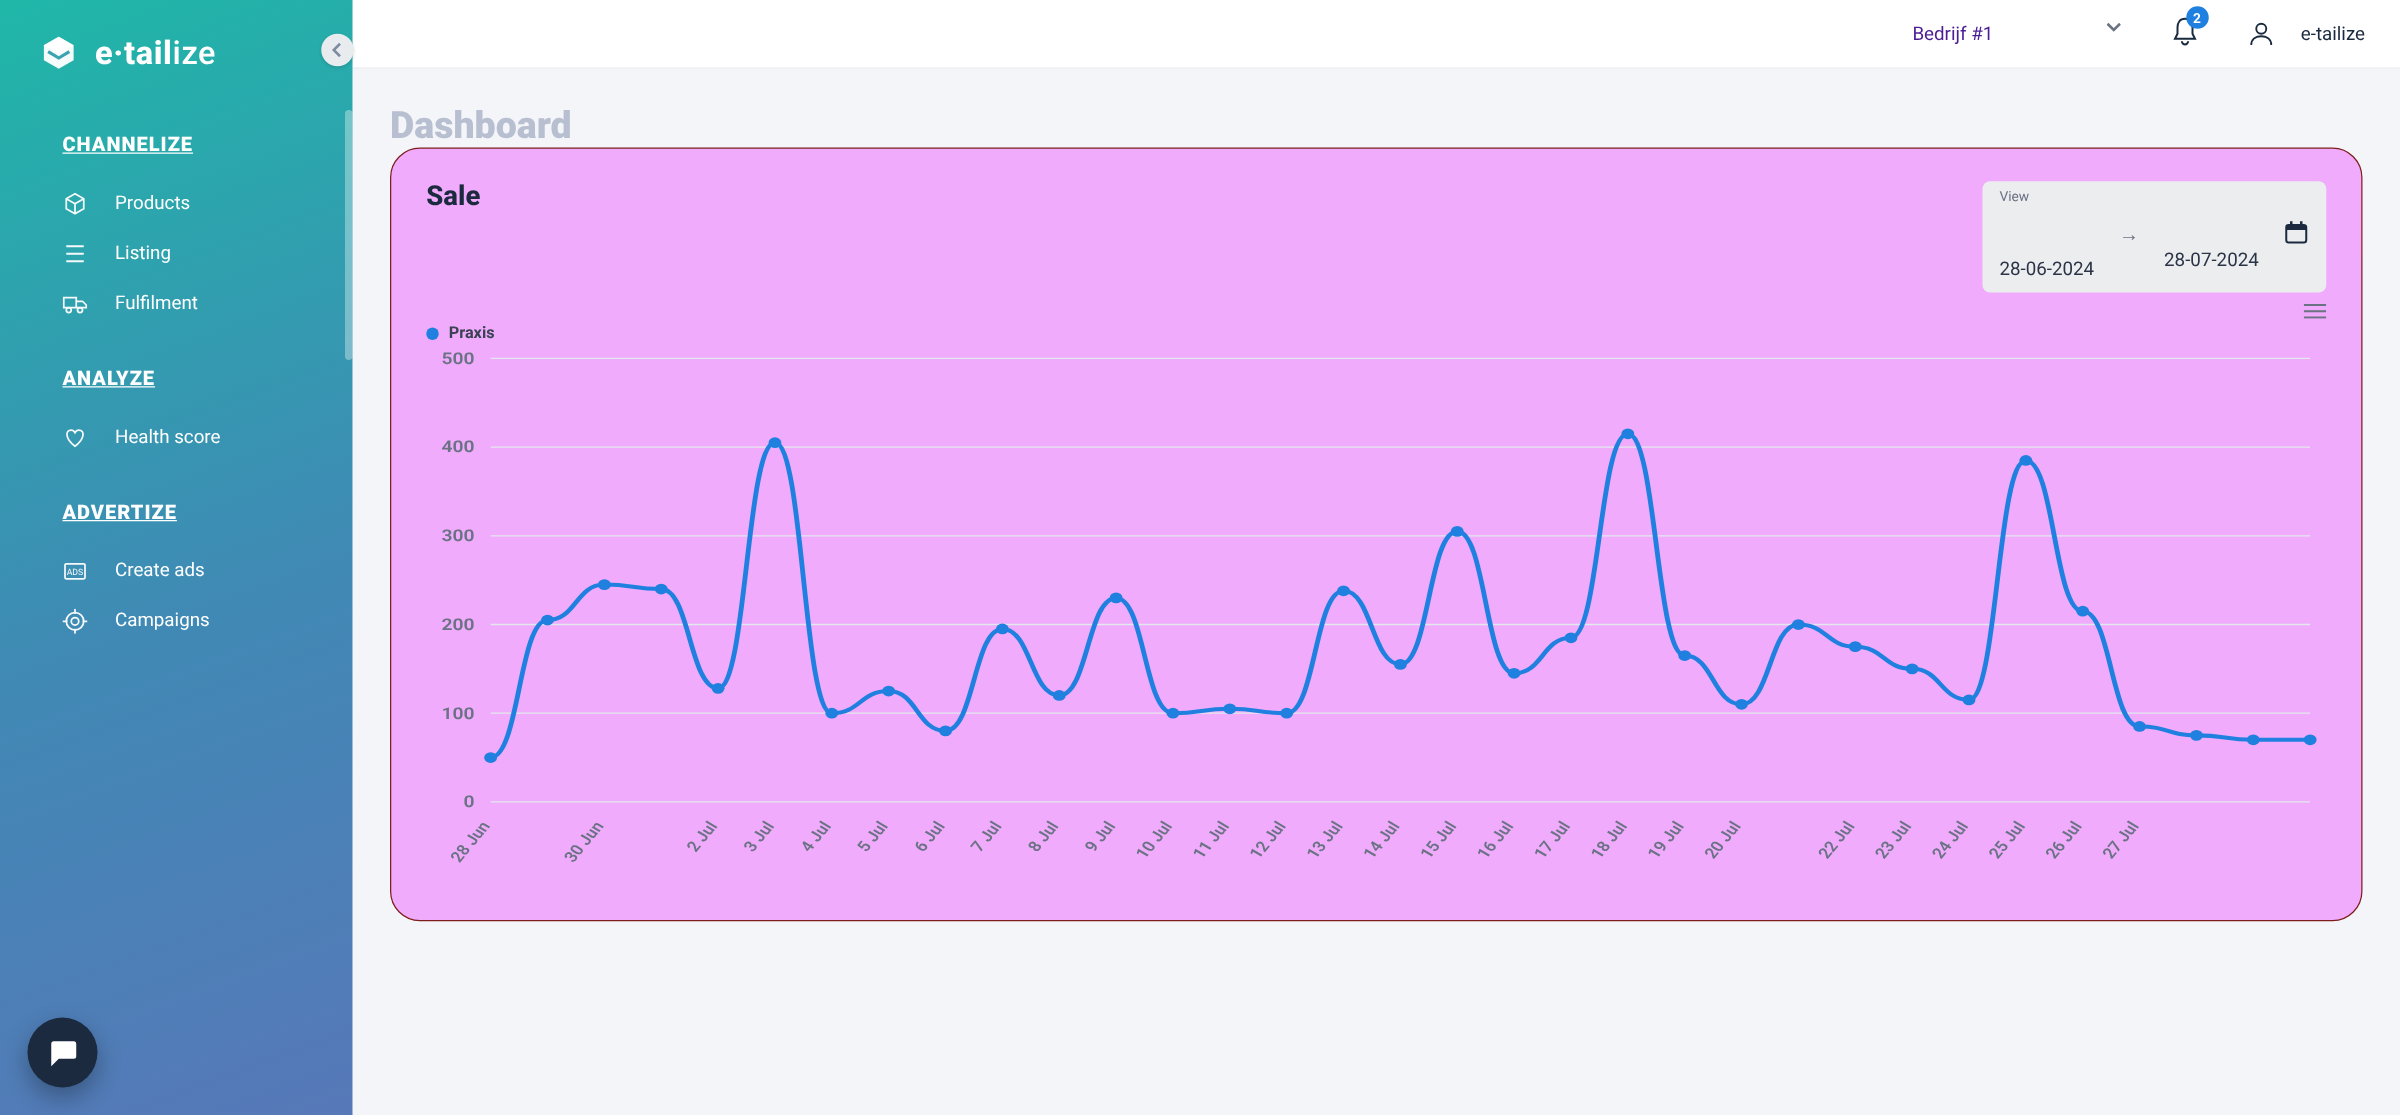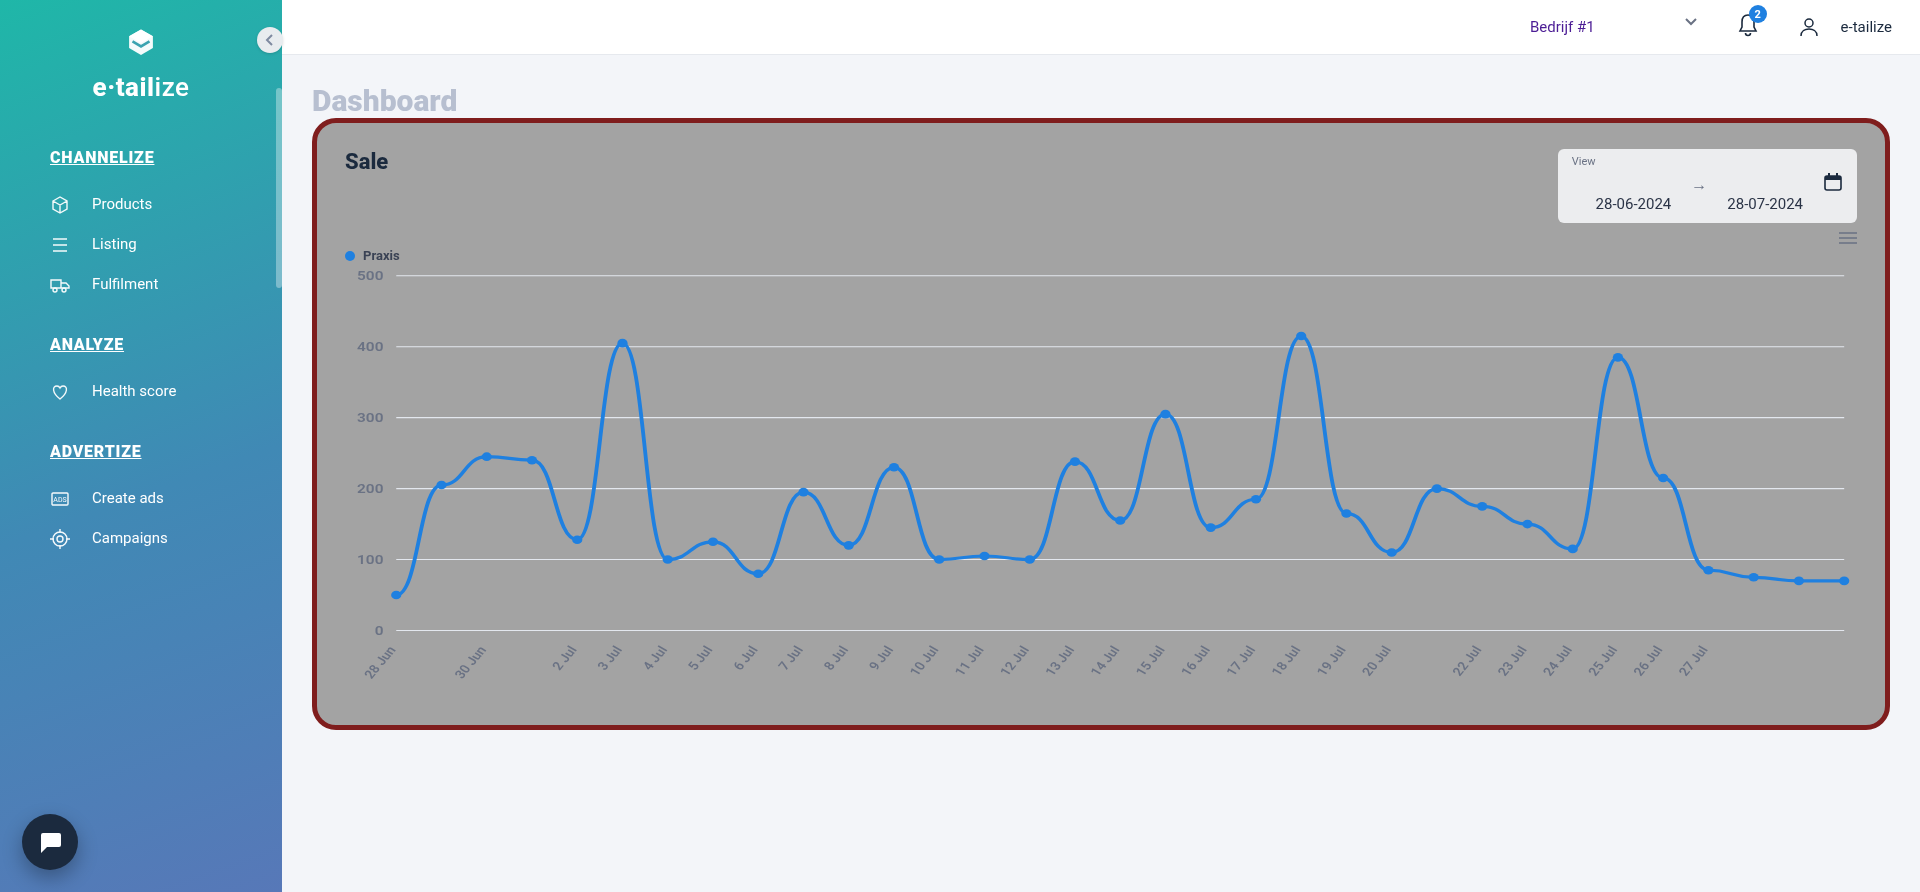--- a/index.html
+++ b/index.html
@@ -7,21 +7,21 @@
   .app { display: flex; width: 1920px; height: 892px; position: relative; }
 
   
   .sidebar {
     width: 282px;
     background: linear-gradient(160deg, #1fb7a8 0%, #4089b5 55%, #5778b8 100%);
     color: #fff;
     position: relative;
     padding-top: 16px;
   }
-  .logo-wrap { display: flex; align-items: center; gap: 12px; padding: 10px 30px 24px 30px; flex-direction: column; }
+  .logo-wrap { display: flex; align-items: center; gap: 12px; padding: 10px 30px 24px 30px; }
   .logo-mark { width: 34px; height: 34px; }
   .logo-text { font-size: 26px; font-weight: 500; letter-spacing: 0.5px; }
   .logo-text .bold { font-weight: 800; }
   .collapse-btn {
     position: absolute; top: 27px; right: -1px;
     width: 26px; height: 26px; border-radius: 50%;
     background: #e8ecef; display:flex; align-items:center; justify-content:center;
     box-shadow: 0 1px 3px rgba(0,0,0,.15);
   }
   .nav-section { padding: 22px 0 8px 50px; }
@@ -44,30 +44,30 @@
     position:absolute; top:-8px; right:-8px; width:18px; height:18px; border-radius:50%;
     background:#1f80e0; color:#fff; font-size:11px; font-weight:700;
     display:flex; align-items:center; justify-content:center;
   }
   .user-chip { display:flex; align-items:center; gap:22px; color:#1b2a3e; font-size:15px; cursor:pointer; }
 
   .content { flex:1; background:#f3f5f9; padding: 28px 30px 0 30px; overflow:hidden; }
   .page-title { font-size: 30px; font-weight:900; color:#b7bfd0; }
 
   .card {
-    background:#a3a3a3; border:5px solid #7f1d1d; border-radius:24px;
+    background:#f0abfc; border:1px solid #7f1d1d; border-radius:24px;
     padding: 26px 28px 30px 28px;
   }
   .card-head { display:flex; align-items:flex-start; justify-content:space-between; }
   .card-title { font-size:22px; font-weight:800; color:#1b2a3e; }
   .date-range {
     display:flex; align-items:center; gap:20px;
     background:#ecedef; border-radius:6px; padding:6px 14px 10px 14px;
   }
-  .date-col { display:flex; }
+  .date-col { display:flex; flex-direction:column; }
   .date-label { font-size:11px; color:#6a7284; margin-bottom:2px; }
   .date-val { font-size:15px; color:#2b3447;margin-top:40px; }
   .date-arrow { color:#6a7284; }
   .date-cal { color:#2b3447; }
 
   .chart-menu { text-align:right; margin-top:6px; color:#6a7284; cursor:pointer; }
 
   
   .chart-wrap { position:relative; width:100%; height:430px; margin-top:2px; }
   .legend { display:flex; align-items:center; gap:8px; font-size:13px; font-weight:700; color:#3a4254; }

